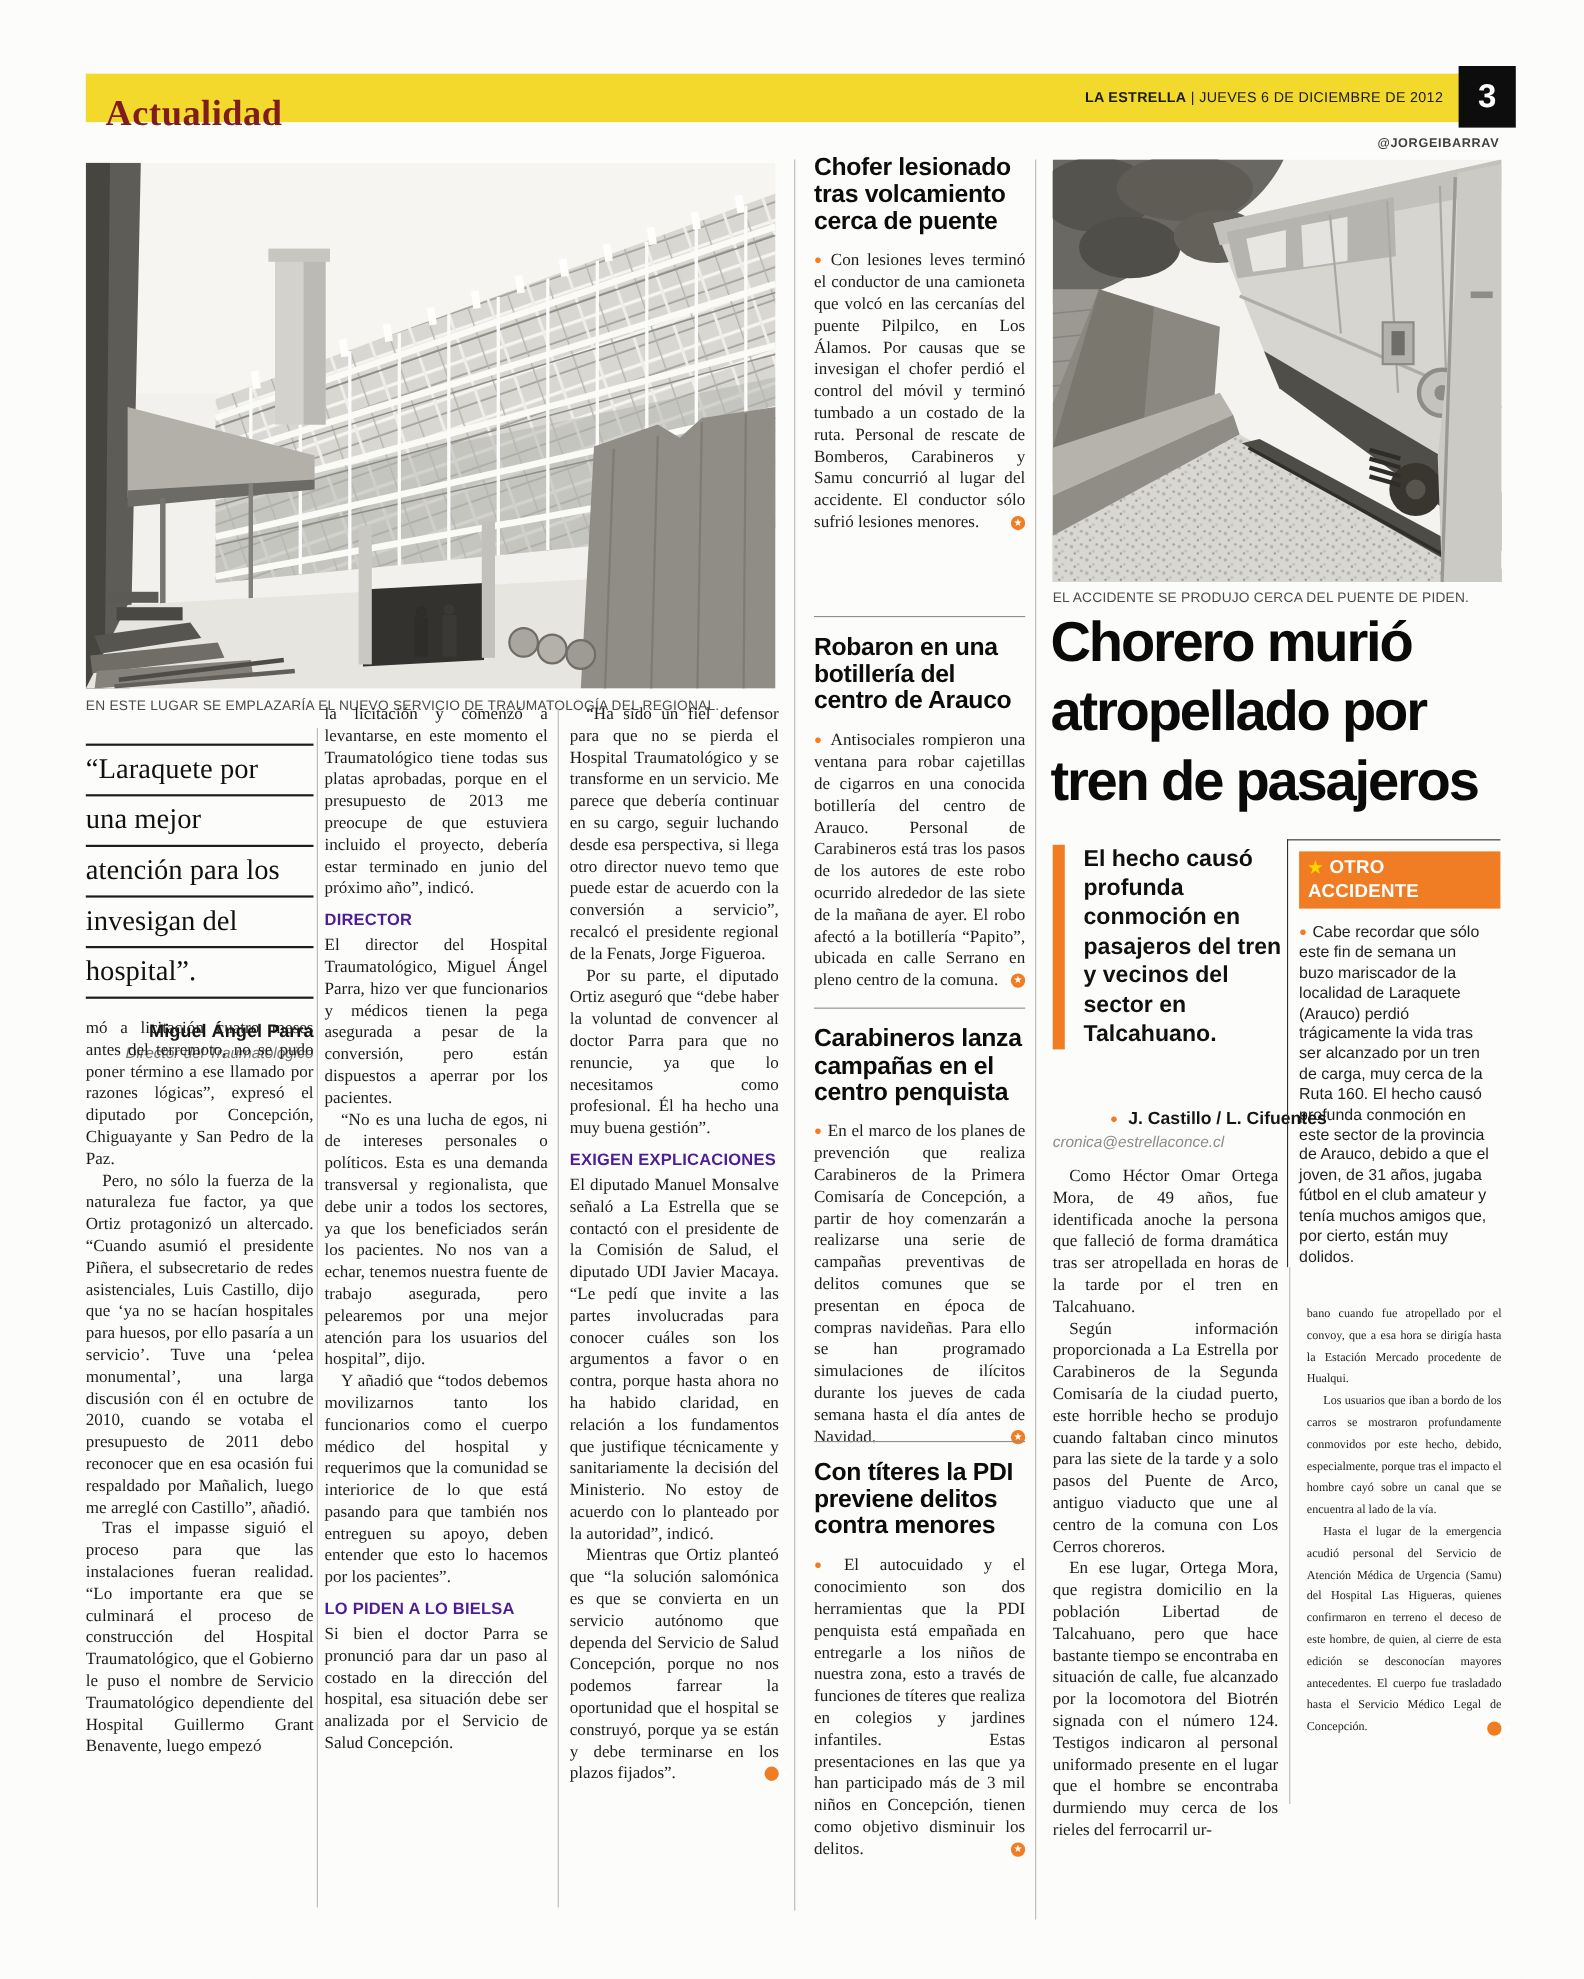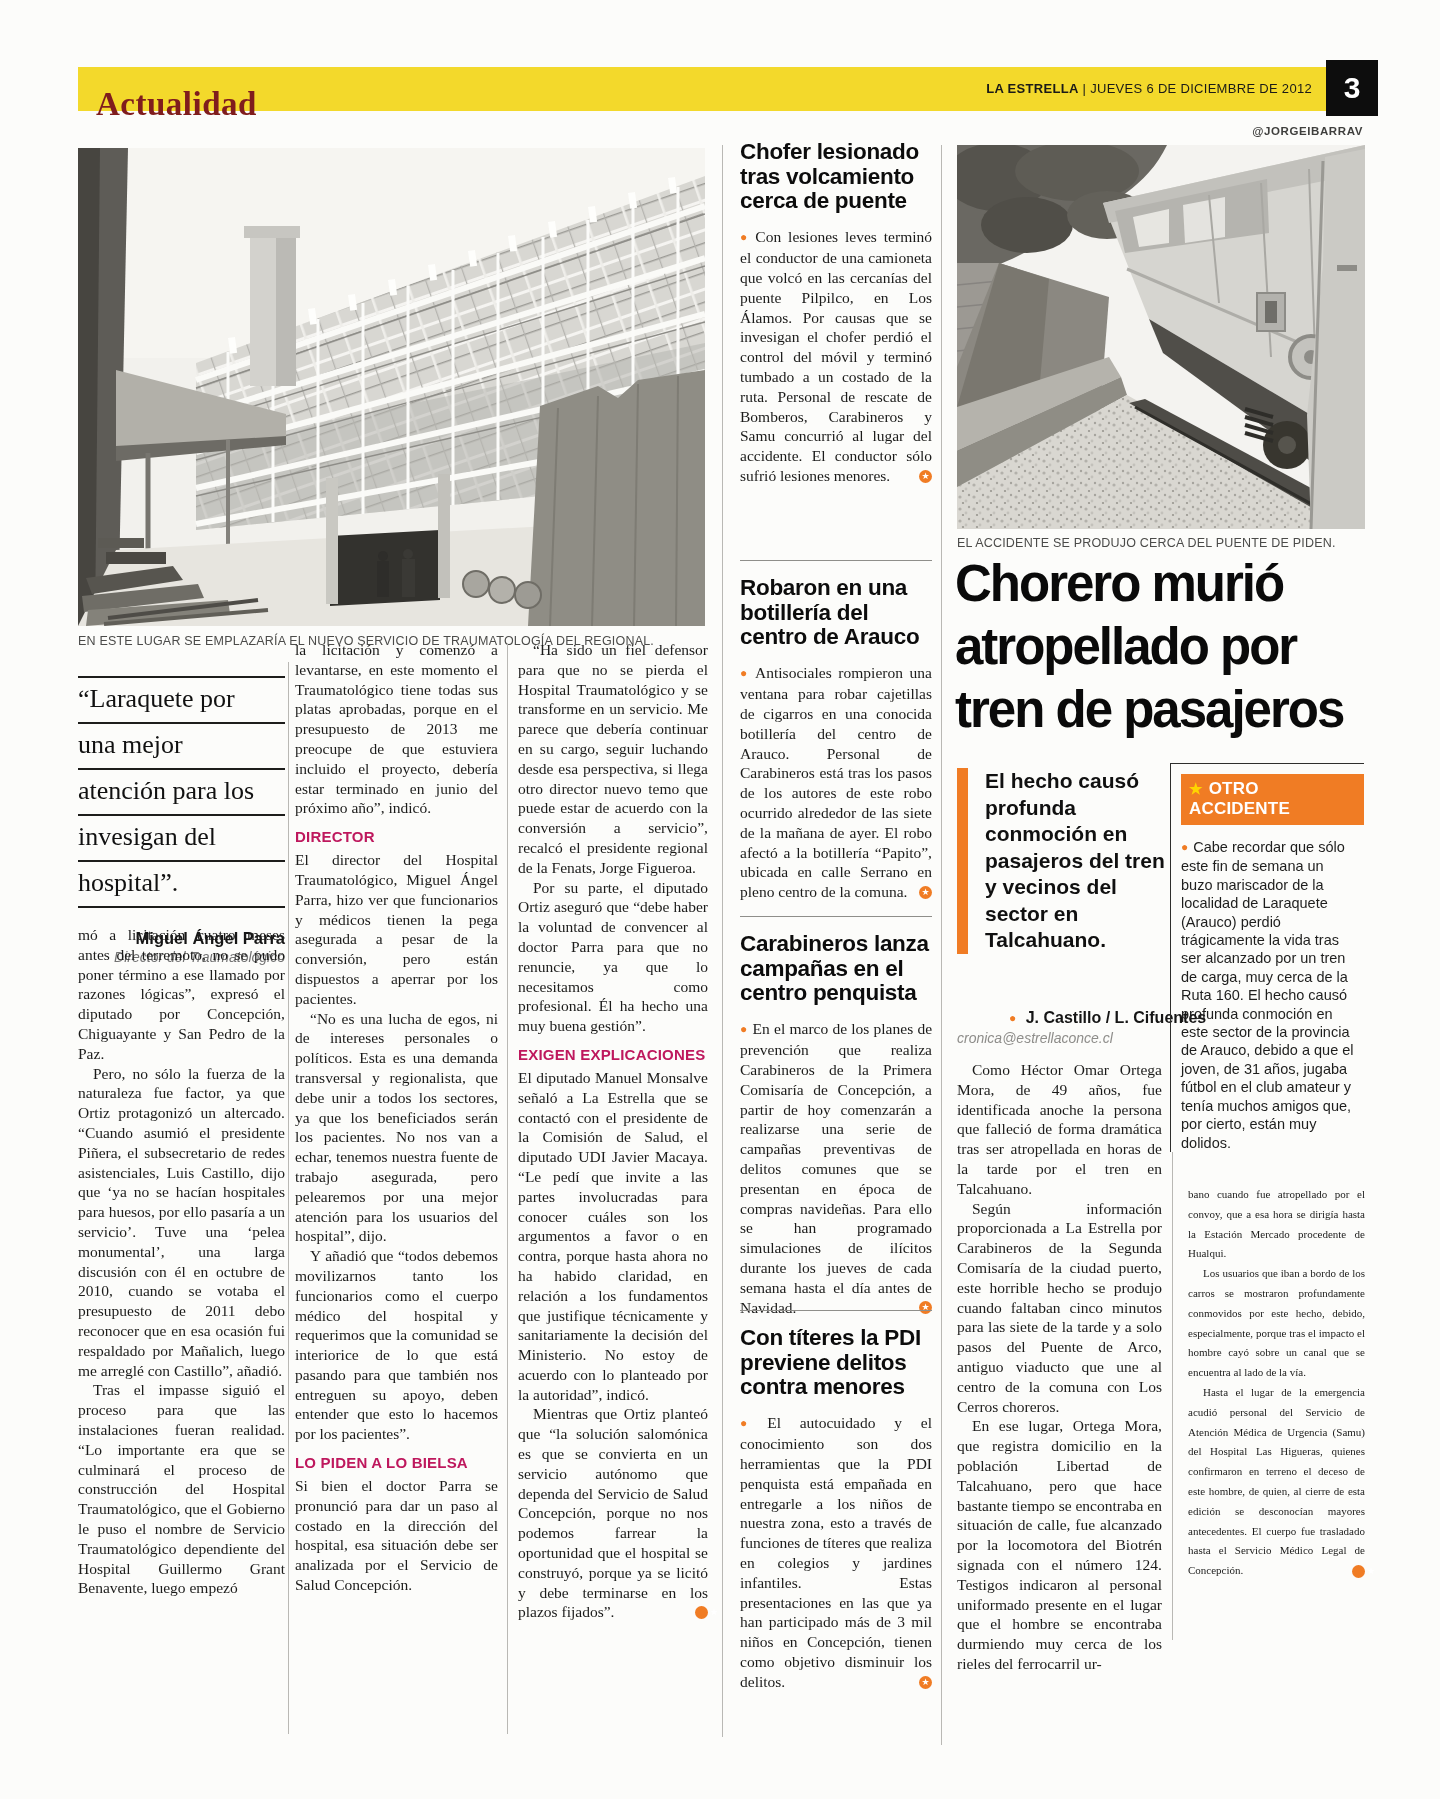--- a/index.html
+++ b/index.html
@@ -19,21 +19,21 @@
   
   .caption{font:12.5px/15px "Liberation Sans",sans-serif;color:#4b4b49;letter-spacing:.2px;}
   .vrule{width:1px;background:#b9b8b4;}
   .hrule{height:1px;background:#8f8e8a;}
 
   
   .bodytext{font:15.5px/19.8px "Liberation Serif",serif;color:#1b1b1a;text-align:justify;}
   .bodytext p{margin:0;}
   .ind{text-indent:15px;}
   .wstar{position:relative;}
-  .kicker{font:bold 15px/18px "Liberation Sans",sans-serif;color:#be185d;letter-spacing:.2px;margin:10px 0 4px;}
+  .kicker{font:bold 15px/18px "Liberation Sans",sans-serif;color:#4c1d95;letter-spacing:.2px;margin:10px 0 4px;}
   .obullet::before{content:"●";color:#f07c24;font-size:12px;margin-right:5px;position:relative;top:-1px;}
   .endstar{position:absolute;right:0;bottom:3px;width:13px;height:13px;border-radius:50%;
            background:#f07c24;color:#fff;font-size:9px;line-height:13px;text-align:center;}
   .endstar::after{content:"★";}
 
   
   #pullquote{left:78px;top:676px;width:207px;font:26px/1 "Liberation Serif",serif;color:#111;}
   .pq-line{border-bottom:2px solid #1d1d1b;padding:8px 0 10px;}
   .pq-line:first-child{border-top:2px solid #1d1d1b;}
   #pq-author{margin-top:20px;text-align:right;font:bold 16.5px/20px "Liberation Sans",sans-serif;color:#161616;}
@@ -205,21 +205,21 @@
     <div class="kicker">LO PIDEN A LO BIELSA</div>
     <p>Si bien el doctor Parra se pronunció para dar un paso al costado en la dirección del hospital, esa situación debe ser analizada por el Servicio de Salud Concepción.</p>
   </div>
 
   <div class="abs bodytext" style="left:518px;top:640px;width:190px;">
     <p class="ind">“Ha sido un fiel defensor para que no se pierda el Hospital Traumatológico y se transforme en un servicio. Me parece que debería continuar en su cargo, seguir luchando desde esa perspectiva, si llega otro director nuevo temo que puede estar de acuerdo con la conversión a servicio”, recalcó el presidente regional de la Fenats, Jorge Figueroa.</p>
     <p class="ind">Por su parte, el diputado Ortiz aseguró que “debe haber la voluntad de convencer al doctor Parra para que no renuncie, ya que lo necesitamos como profesional. Él ha hecho una muy buena gestión”.</p>
     <div class="kicker">EXIGEN EXPLICACIONES</div>
     <p>El diputado Manuel Monsalve señaló a La Estrella que se contactó con el presidente de la Comisión de Salud, el diputado UDI Javier Macaya. “Le pedí que invite a las partes involucradas para conocer cuáles son los argumentos a favor o en contra, porque hasta ahora no ha habido claridad, en relación a los fundamentos que justifique técnicamente y sanitariamente la decisión del Ministerio. No estoy de acuerdo con lo planteado por la autoridad”, indicó.</p>
     <p class="ind wstar">
-      <span>Mientras que Ortiz planteó que “la solución salomónica es que se convierta en un servicio autónomo que dependa del Servicio de Salud Concepción, porque no nos podemos farrear la oportunidad que el hospital se construyó, porque ya se licitó y debe terminarse en los plazos fijados”.</span>
+      <span>Mientras que Ortiz planteó que “la solución salomónica es que se convierta en un servicio autónomo que dependa del Servicio de Salud Concepción, porque no nos podemos farrear la oportunidad que el hospital se construyó, porque ya se están y debe terminarse en los plazos fijados”.</span>
       <span class="endstar"></span>
     </p>
   </div>
 
   <div class="abs brief" style="left:740px;top:140px;width:192px;">
     <div class="brief-title">Chofer lesionado tras volcamiento cerca de puente</div>
     <div class="bodytext">
         <p class="wstar"><span class="obullet"></span><span>Con lesiones leves terminó el conductor de una camioneta que volcó en las cercanías del puente Pilpilco, en Los Álamos. Por causas que se invesigan el chofer perdió el control del móvil y terminó tumbado a un costado de la ruta. Personal de rescate de Bomberos, Carabineros y Samu concurrió al lugar del accidente. El conductor sólo sufrió lesiones menores.</span><span class="endstar"></span></p>
       </div>
   </div>

